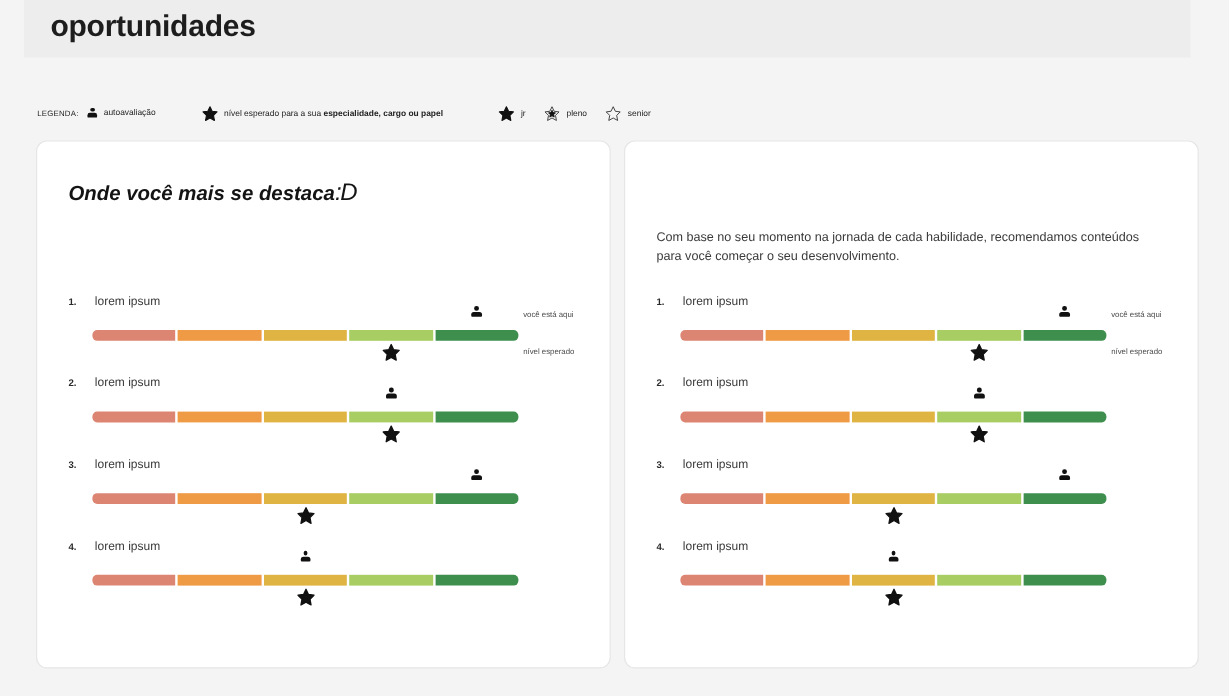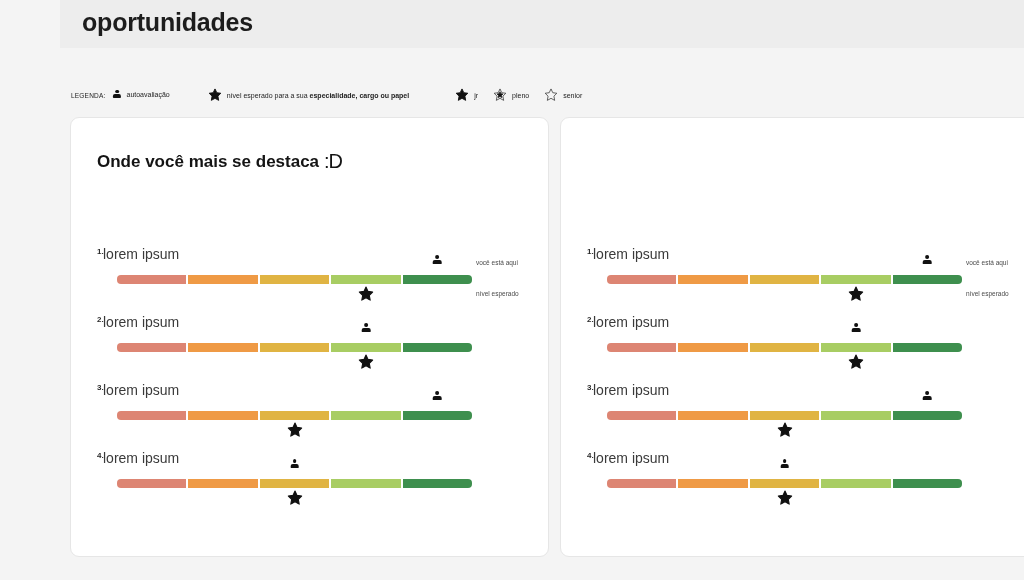--- a/index.html
+++ b/index.html
@@ -2,21 +2,21 @@
 <html><head>
 <meta charset="utf-8">
 <style>
   * { box-sizing: border-box; margin: 0; padding: 0; }
   html, body {
     width: 1024px; height: 580px;
     background: #f4f4f4;
     font-family: "Liberation Sans", sans-serif;
     overflow: hidden;
   }
-  .page { position: relative; width: 812px; height: 580px; margin-left: 40px; }
+  .page { position: relative; width: 812px; height: 580px; }
 
   
   .header-band {
     position: absolute; left: 20px; top: 0; width: 972px; height: 48px;
     background: #ededed;
   }
   .header-title {
     position: absolute; left: 22px; top: 8px;
     font-size: 25px; font-weight: 700; color: #1d1d1d;
     letter-spacing: -0.2px;
@@ -51,41 +51,41 @@
   .card {
     position: absolute; top: 117px; width: 479px; height: 440px;
     background: #ffffff; border: 1px solid #e6e6e6; border-radius: 9px;
   }
   .card-left  { left: 30px; }
   .card-right { left: 520px; }
 
   .card-title {
     position:absolute; left:26px; top:32px;
     font-size: 17px; font-weight: 700; color:#141414;
-    display:flex; align-items:center; gap:5px;
+    display:flex; align-items:center; gap:0;font-style:italic;
   }
   .title-emoji { font-size:20px; font-weight:400; letter-spacing:-1px; }
   .bulb { margin-bottom:3px; }
 
   .card-desc {
     position:absolute; left:26px; top:72px; width: 415px;
     font-size: 10.5px; line-height: 16px; color:#3a3a3a;
   }
 
   
   .rows { position:absolute; left:0; top:126px; width:100%; }
   .row { position: relative; height: 68px; }
 
   .row-num {
     position:absolute; left:26px; top:3px;
     font-size:8px; font-weight:700; color:#2a2a2a;
   }
   .row-label {
-    position:absolute; left:32px; top:2px;
-    font-size:14px; color:#3a3a3a;
+    position:absolute; left:48px; top:2px;
+    font-size:10px; color:#3a3a3a;
   }
 
   .bar {
     position:absolute; left:46px; top:31px;
     width: 355px; height: 9px;
     display:flex; gap:2px;
   }
   .seg { flex:1; height:9px; }
   .seg:first-child { border-top-left-radius:4px; border-bottom-left-radius:4px; }
   .seg:last-child  { border-top-right-radius:4px; border-bottom-right-radius:4px; }
@@ -259,20 +259,21 @@
           </div>
           <div class="marker-star" style="left:212.5px">
             <svg class="star-ico" width="16" height="16" viewBox="0 0 24 24">
               <path d="M12 1.6 L15.1 8.1 L22 9.0 L17.0 14.0 L18.3 21.2 L12 17.7 L5.7 21.2 L7.0 14.0 L2 9.0 L8.9 8.1 Z" fill="#111" stroke="#111" stroke-width="1.6" stroke-linejoin="round"></path>
             </svg>
           </div>
         </div>
       </div>
     </div>
   <div class="card card-right" id="card-1">
+      <div class="card-desc">Com base no seu momento na jornada de cada habilidade, recomendamos conteúdos para você começar o seu desenvolvimento.</div>
       <div class="rows">
         <div class="row">
           <span class="row-num">1.</span>
           <span class="row-label">lorem ipsum</span>
           <div class="bar">
             <div class="seg" style="background:#dd8573"></div>
             <div class="seg" style="background:#ef9a45"></div>
             <div class="seg" style="background:#e0b443"></div>
             <div class="seg" style="background:#a8cd63"></div>
             <div class="seg" style="background:#3e8f4e"></div>

